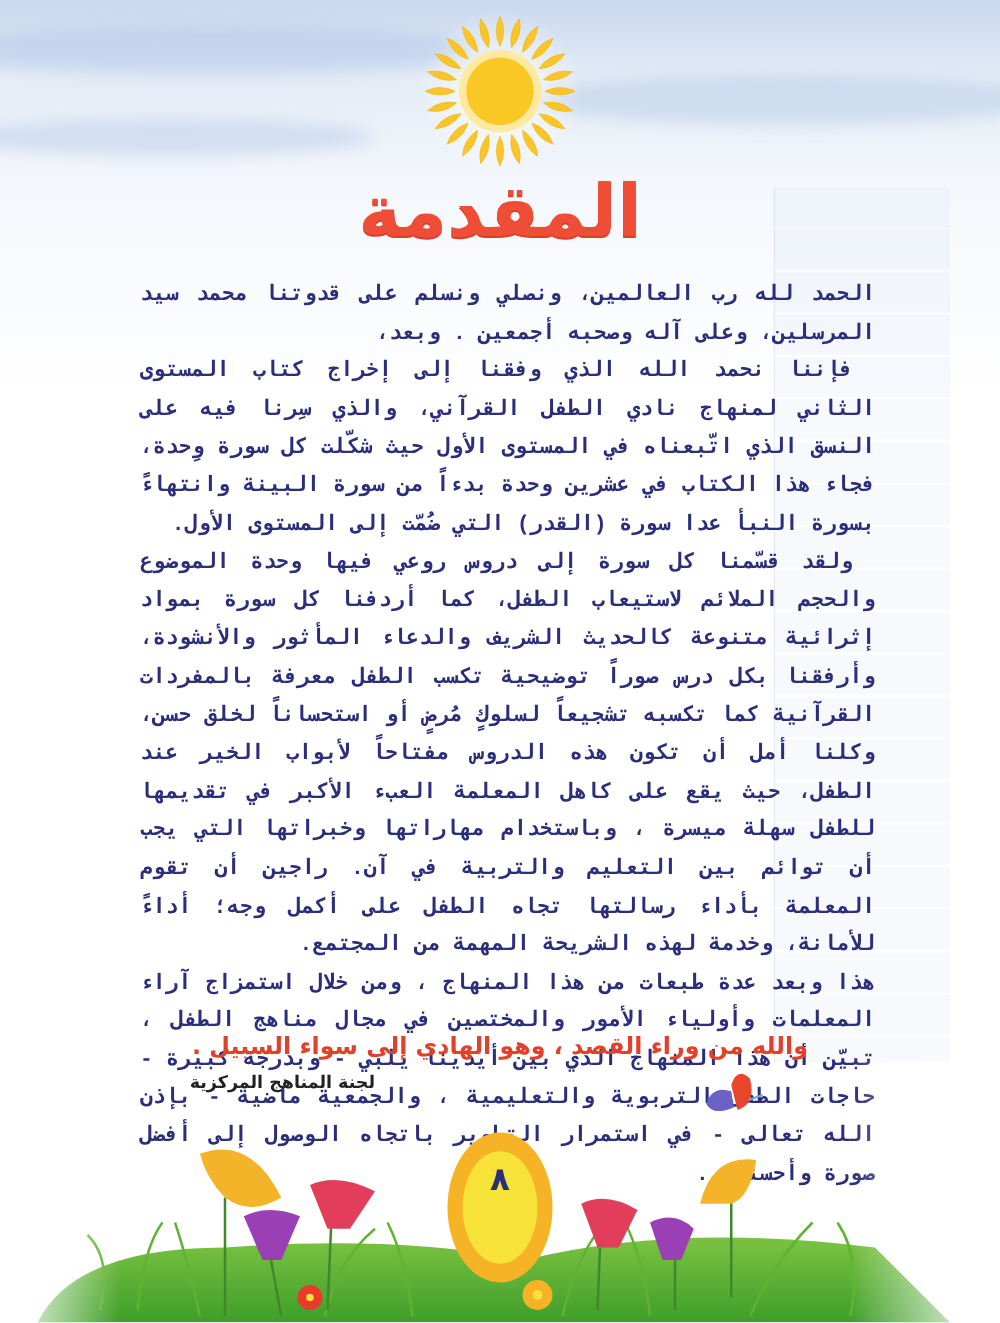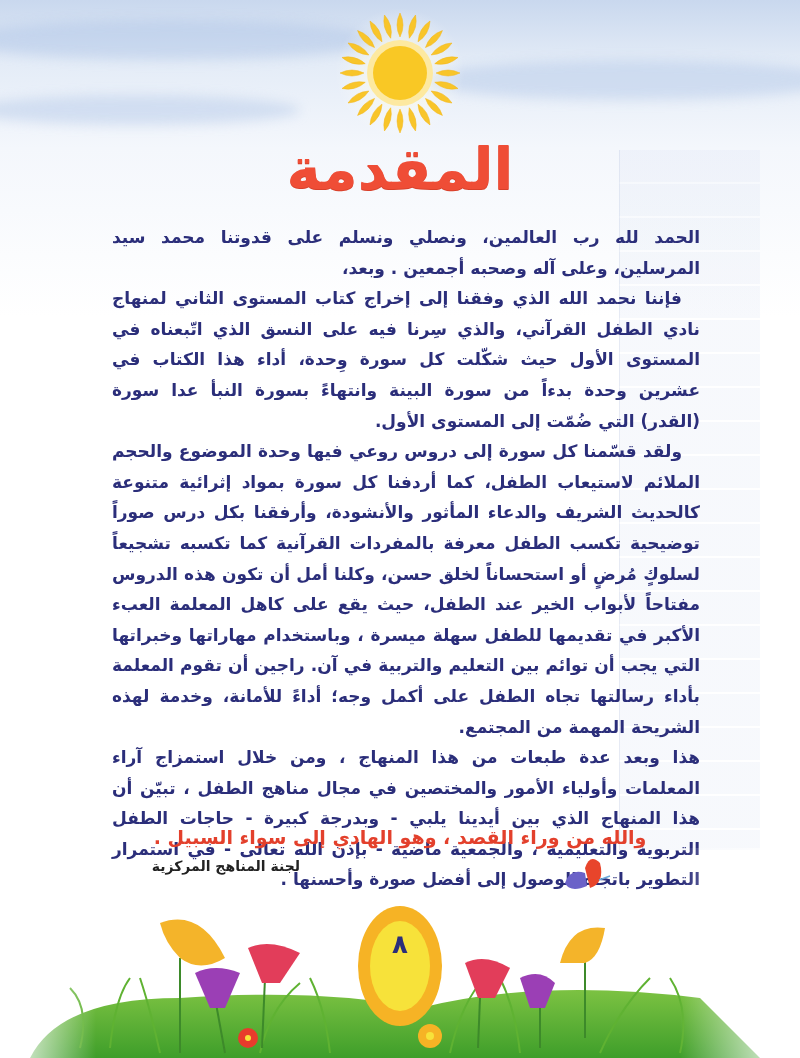--- a/index.html
+++ b/index.html
@@ -28,21 +28,21 @@
   }
   .title {
     position:absolute; left:0; right:0; top:135px; text-align:center;
     font-family:"DejaVu Sans", sans-serif; font-weight:bold;
     font-size:58px; color:#ef4d36; letter-spacing:1px;
     text-shadow:0 1px 0 #d8402b;
   }
   .body-text {
     position:absolute; left:112px; right:100px; top:222px;
     color:#2b2e7a; font-weight:bold; font-size:17px; line-height:30.6px;
-    text-align:justify; text-align-last:right;
+    text-align:justify; text-align-last:right;font-family:Liberation Mono, monospace;
   }
   .body-text p { margin:0; }
   .body-text p.indent { text-indent:18px; }
   .closing {
     position:absolute; left:0; right:0; top:826px; text-align:center;
     color:#e3402c; font-weight:bold; font-size:19px;
   }
   .signature {
     position:absolute; left:100px; top:858px; width:200px; text-align:right;
     color:#222; font-weight:bold; font-size:14px;
@@ -98,21 +98,21 @@
       <path d="M0,-60 Q6,-48 0,-36 Q-6,-48 0,-60Z" transform="rotate(345)"></path>
     </g>
     <circle r="33" fill="#fde9a0"></circle>
     <circle r="27" fill="#f9c825"></circle>
   </svg>
 
   <div class="title">المقدمة</div>
 
   <div class="body-text">
     <p>الحمد لله رب العالمين، ونصلي ونسلم على قدوتنا محمد سيد المرسلين، وعلى آله وصحبه أجمعين . وبعد،</p>
-    <p class="indent">فإننا نحمد الله الذي وفقنا إلى إخراج كتاب المستوى الثاني لمنهاج نادي الطفل القرآني، والذي سِرنا فيه على النسق الذي اتّبعناه في المستوى الأول حيث شكّلت كل سورة وِحدة، أداء هذا الكتاب في عشرين وحدة بدءاً من سورة البينة وانتهاءً بسورة النبأ عدا سورة (القدر) التي ضُمّت إلى المستوى الأول.</p>
+    <p class="indent">فإننا نحمد الله الذي وفقنا إلى إخراج كتاب المستوى الثاني لمنهاج نادي الطفل القرآني، والذي سِرنا فيه على النسق الذي اتّبعناه في المستوى الأول حيث شكّلت كل سورة وِحدة، فجاء هذا الكتاب في عشرين وحدة بدءاً من سورة البينة وانتهاءً بسورة النبأ عدا سورة (القدر) التي ضُمّت إلى المستوى الأول.</p>
     <p class="indent">ولقد قسّمنا كل سورة إلى دروس روعي فيها وحدة الموضوع والحجم الملائم لاستيعاب الطفل، كما أردفنا كل سورة بمواد إثرائية متنوعة كالحديث الشريف والدعاء المأثور والأنشودة، وأرفقنا بكل درس صوراً توضيحية تكسب الطفل معرفة بالمفردات القرآنية كما تكسبه تشجيعاً لسلوكٍ مُرضٍ أو استحساناً لخلق حسن، وكلنا أمل أن تكون هذه الدروس مفتاحاً لأبواب الخير عند الطفل، حيث يقع على كاهل المعلمة العبء الأكبر في تقديمها للطفل سهلة ميسرة ، وباستخدام مهاراتها وخبراتها التي يجب أن توائم بين التعليم والتربية في آن. راجين أن تقوم المعلمة بأداء رسالتها تجاه الطفل على أكمل وجه؛ أداءً للأمانة، وخدمة لهذه الشريحة المهمة من المجتمع.</p>
     <p>هذا وبعد عدة طبعات من هذا المنهاج ، ومن خلال استمزاج آراء المعلمات وأولياء الأمور والمختصين في مجال مناهج الطفل ، تبيّن أن هذا المنهاج الذي بين أيدينا يلبي - وبدرجة كبيرة - حاجات الطفل التربوية والتعليمية ، والجمعية ماضية - بإذن الله تعالى - في استمرار التطوير باتجاه الوصول إلى أفضل صورة وأحسنها .</p>
   </div>
 
   <div class="closing">والله من وراء القصد ، وهو الهادي إلى سواء السبيل .</div>
   <div class="signature">لجنة المناهج المركزية</div>
 
   <svg class="footer-scene" viewBox="0 0 800 210" preserveAspectRatio="none">
     <defs>
       <linearGradient id="grassGrad" x1="0" y1="0" x2="0" y2="1">

